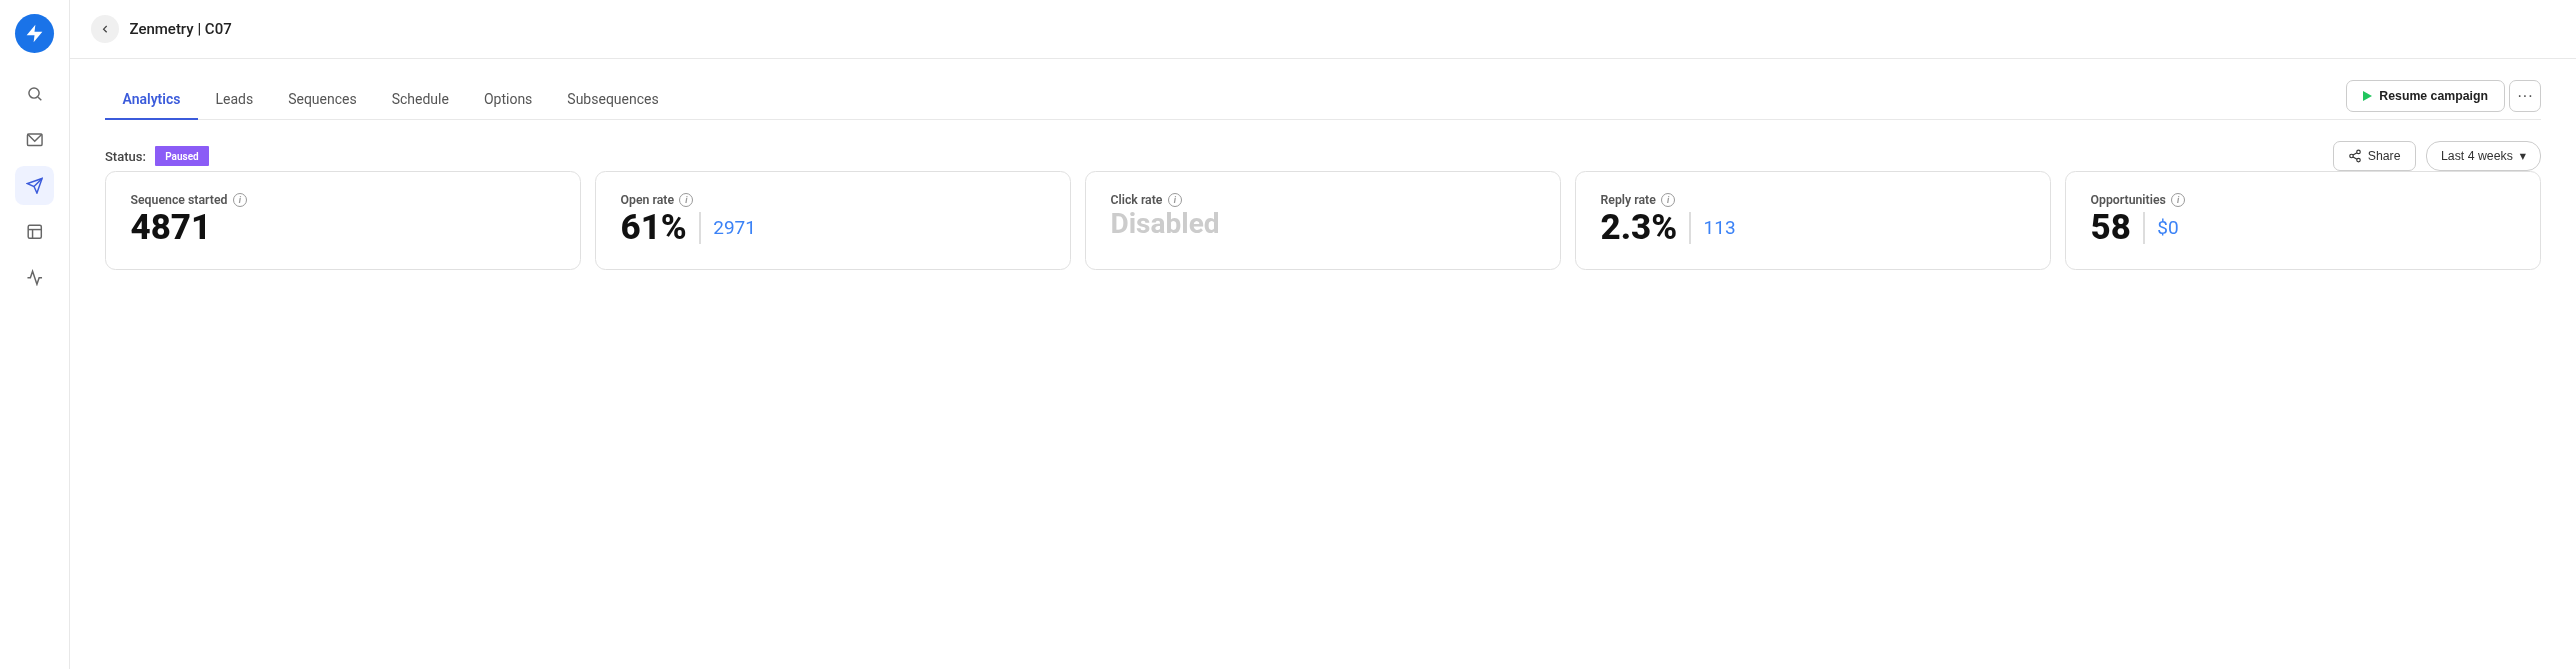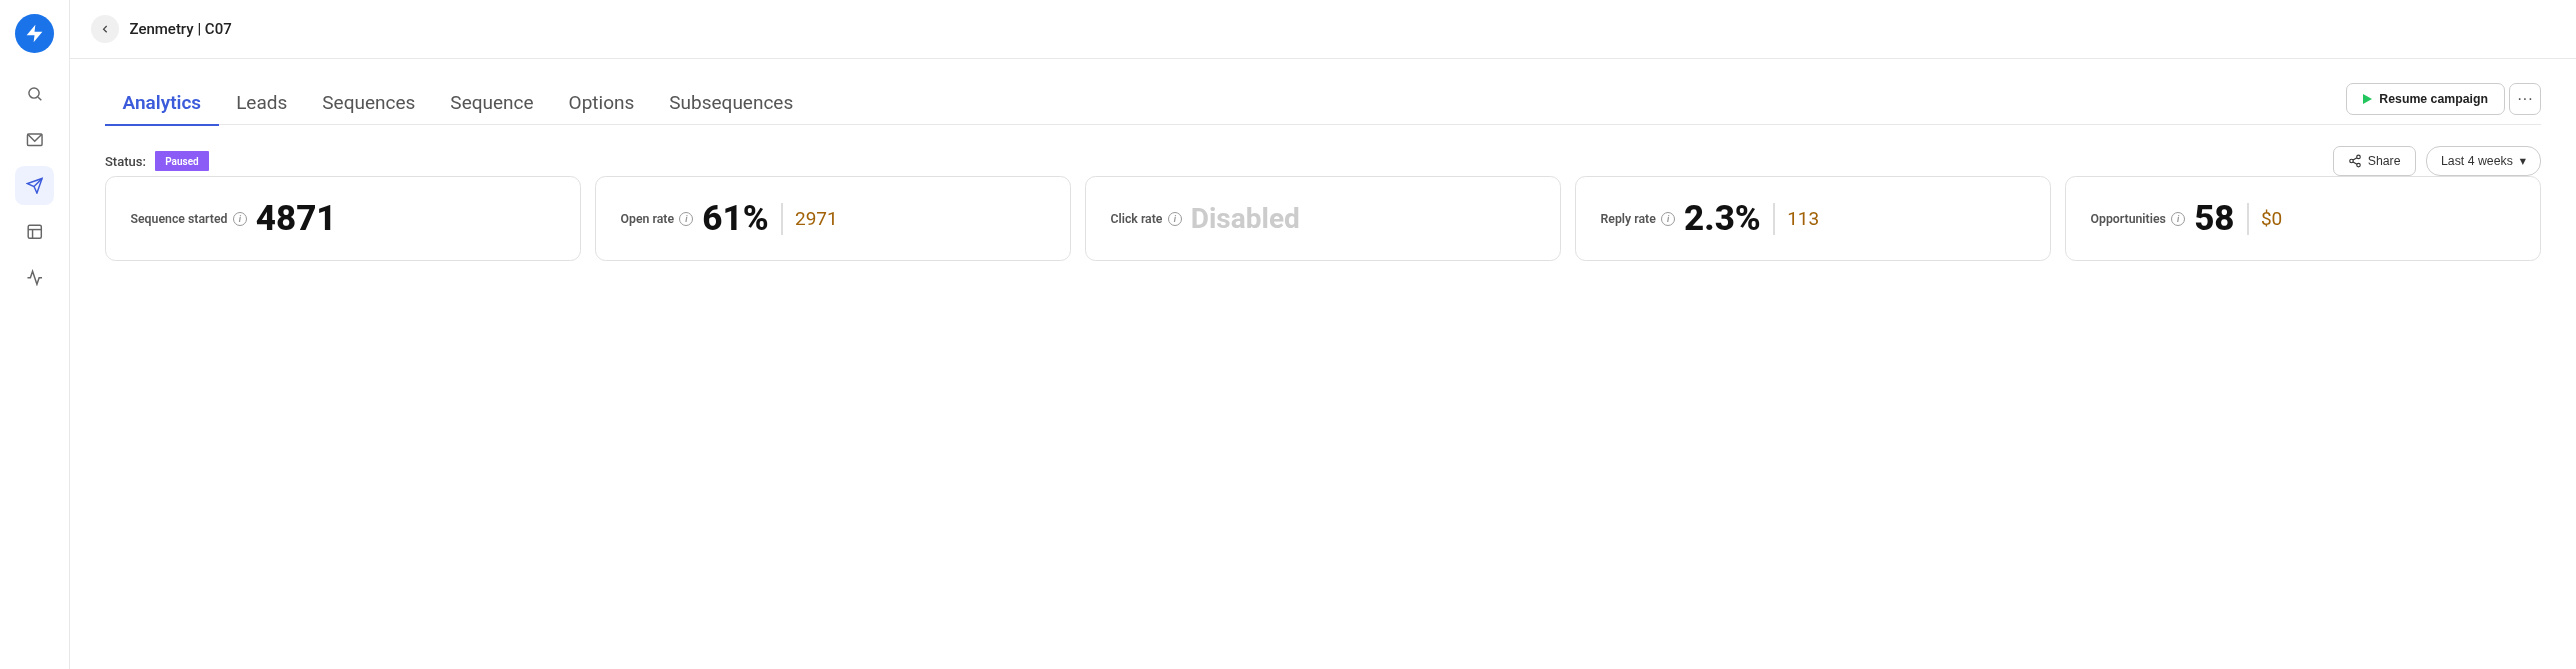--- a/index.html
+++ b/index.html
@@ -91,21 +91,21 @@
       margin-bottom: 21px;
       position: relative;
     }
     .tabs-list {
       display: flex;
       gap: 0;
       flex: 1;
     }
     .tab {
       padding: 10.5px 17.5px;
-      font-size: 19px;
+      font-size: 14px;
       color: #555;
       cursor: pointer;
       border-bottom: 2.6px solid transparent;
       margin-bottom: -1.8px;
       font-weight: 400;
       white-space: nowrap;
     }
     .tab.active {
       color: #3b5bdb;
       border-bottom: 2.6px solid #3b5bdb;
@@ -212,22 +212,22 @@
     .stats-row {
       display: flex;
       gap: 14px;
     }
     .stat-card {
       flex: 1;
       border: 1.3px solid #e0e0e0;
       border-radius: 10.5px;
       padding: 21px 24.5px;
       display: flex;
-      flex-direction: row;
-      gap: 9px;
+      flex-direction: column;
+      gap: 0;
     }
     .stat-header {
       display: flex;
       align-items: center;
       gap: 5.3px;
       font-size: 12.3px;
       font-weight: 600;
       color: #555;
     }
     .stat-info-icon {
@@ -254,21 +254,21 @@
       color: #111;
     }
     .stat-sep {
       width: 1.8px;
       height: 32px;
       background: #ddd;
     }
     .stat-secondary {
       font-size: 19px;
       font-weight: 400;
-      color: #a16207;
+      color: #3b82f6;
     }
     .stat-disabled {
       font-size: 28px;
       font-weight: 700;
       color: #ccc;
     }
   </style>
 </head>
 <body>
 
@@ -322,21 +322,21 @@
     <span class="topbar-title">Zenmetry | C07</span>
   </div>
 
   <div class="content">
 
     <div class="tabs-row">
       <div class="tabs-list">
         <div class="tab active">Analytics</div>
         <div class="tab">Leads</div>
         <div class="tab">Sequences</div>
-        <div class="tab">Sequence</div>
+        <div class="tab">Schedule</div>
         <div class="tab">Options</div>
         <div class="tab">Subsequences</div>
       </div>
       <div class="tabs-actions">
         <button class="resume-btn">
           <span class="play-icon"></span>
           <span>Resume campaign</span>
         </button>
         <button class="more-btn">
           <span>···</span>

